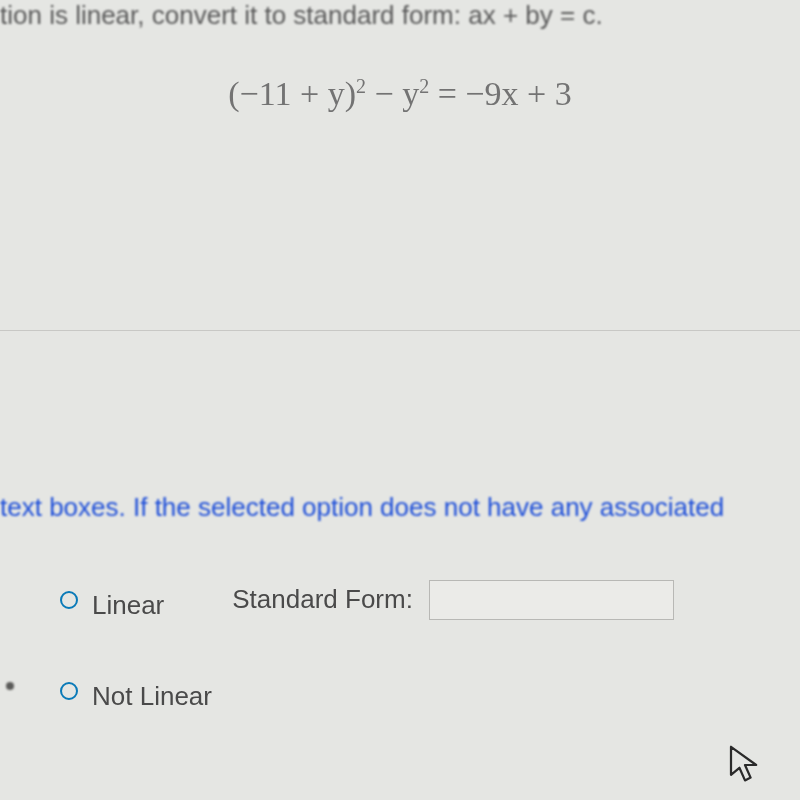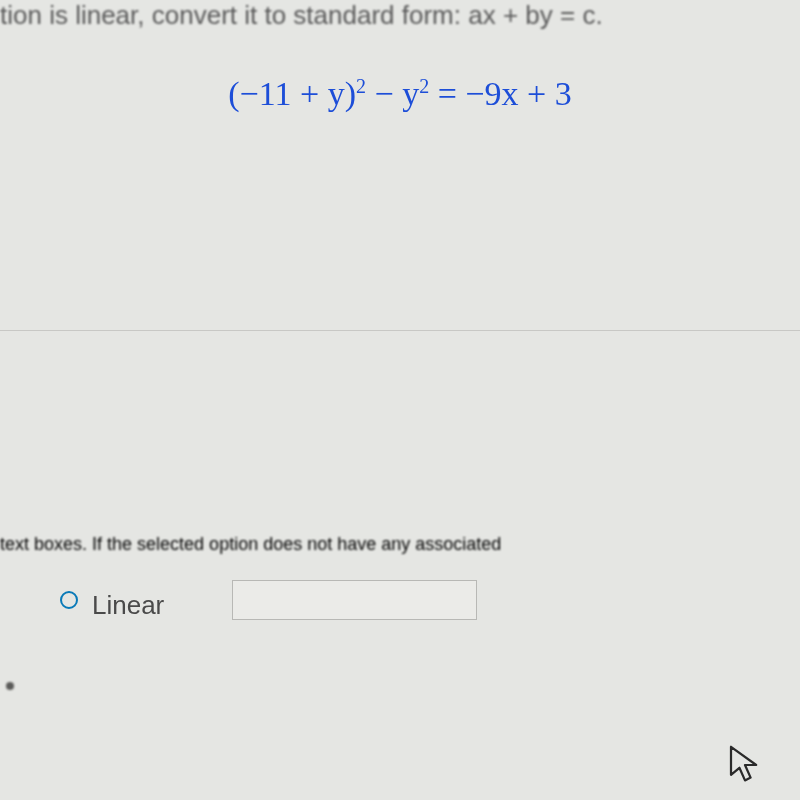--- a/index.html
+++ b/index.html
@@ -25,43 +25,43 @@
       filter: blur(1.2px);
       white-space: nowrap;
     }
     .equation {
       position: absolute;
       top: 75px;
       left: 50%;
       transform: translateX(-50%);
       font-family: "Times New Roman", serif;
       font-size: 34px;
-      color: #1d4ed8;
+      color: #737373;
       filter: blur(0.7px);
       white-space: nowrap;
       text-align: right;
     }
     .equation .sup {
       font-size: 20px;
       vertical-align: super;
     }
     .divider {
       position: absolute;
       top: 330px;
       left: 0;
       right: 0;
       height: 1px;
       background: #c8c8c5;
     }
     .instruction-text {
       position: absolute;
-      top: 534px;
+      top: 492px;
       left: 0px;
-      font-size: 18px;
-      color: #000000;
+      font-size: 26px;
+      color: #1d4ed8;
       filter: blur(0.8px);
       white-space: nowrap;
     }
     .options {
       position: absolute;
       top: 578px;
       left: 60px;
     }
     .option-row {
       display: flex;
@@ -128,21 +128,26 @@
 </div>
 
 <div class="divider"></div>
 
 <div class="instruction-text"> text boxes. If the selected option does not have any associated</div>
 
 <div class="options">
   <div class="option-row">
     <span class="radio"></span>
     <span class="option-label">Linear</span>
+    <span class="field-label">Standard Form:</span>
     <input class="text-input" type="text" value="" style="">
+  </div>
+  <div class="option-row">
+    <span class="radio"></span>
+    <span class="option-label">Not Linear</span>
   </div>
 </div>
 
 <div class="bottom-dot"></div>
 
 <div class="cursor">
   <svg viewBox="0 0 24 30">
     <path d="M 2 2 L 2 22 L 8 17 L 12 26 L 16 24 L 12 15 L 20 15 Z" fill="none" stroke="#2a2a2a" stroke-width="1.6" stroke-linejoin="round"></path>
   </svg>
 </div>

